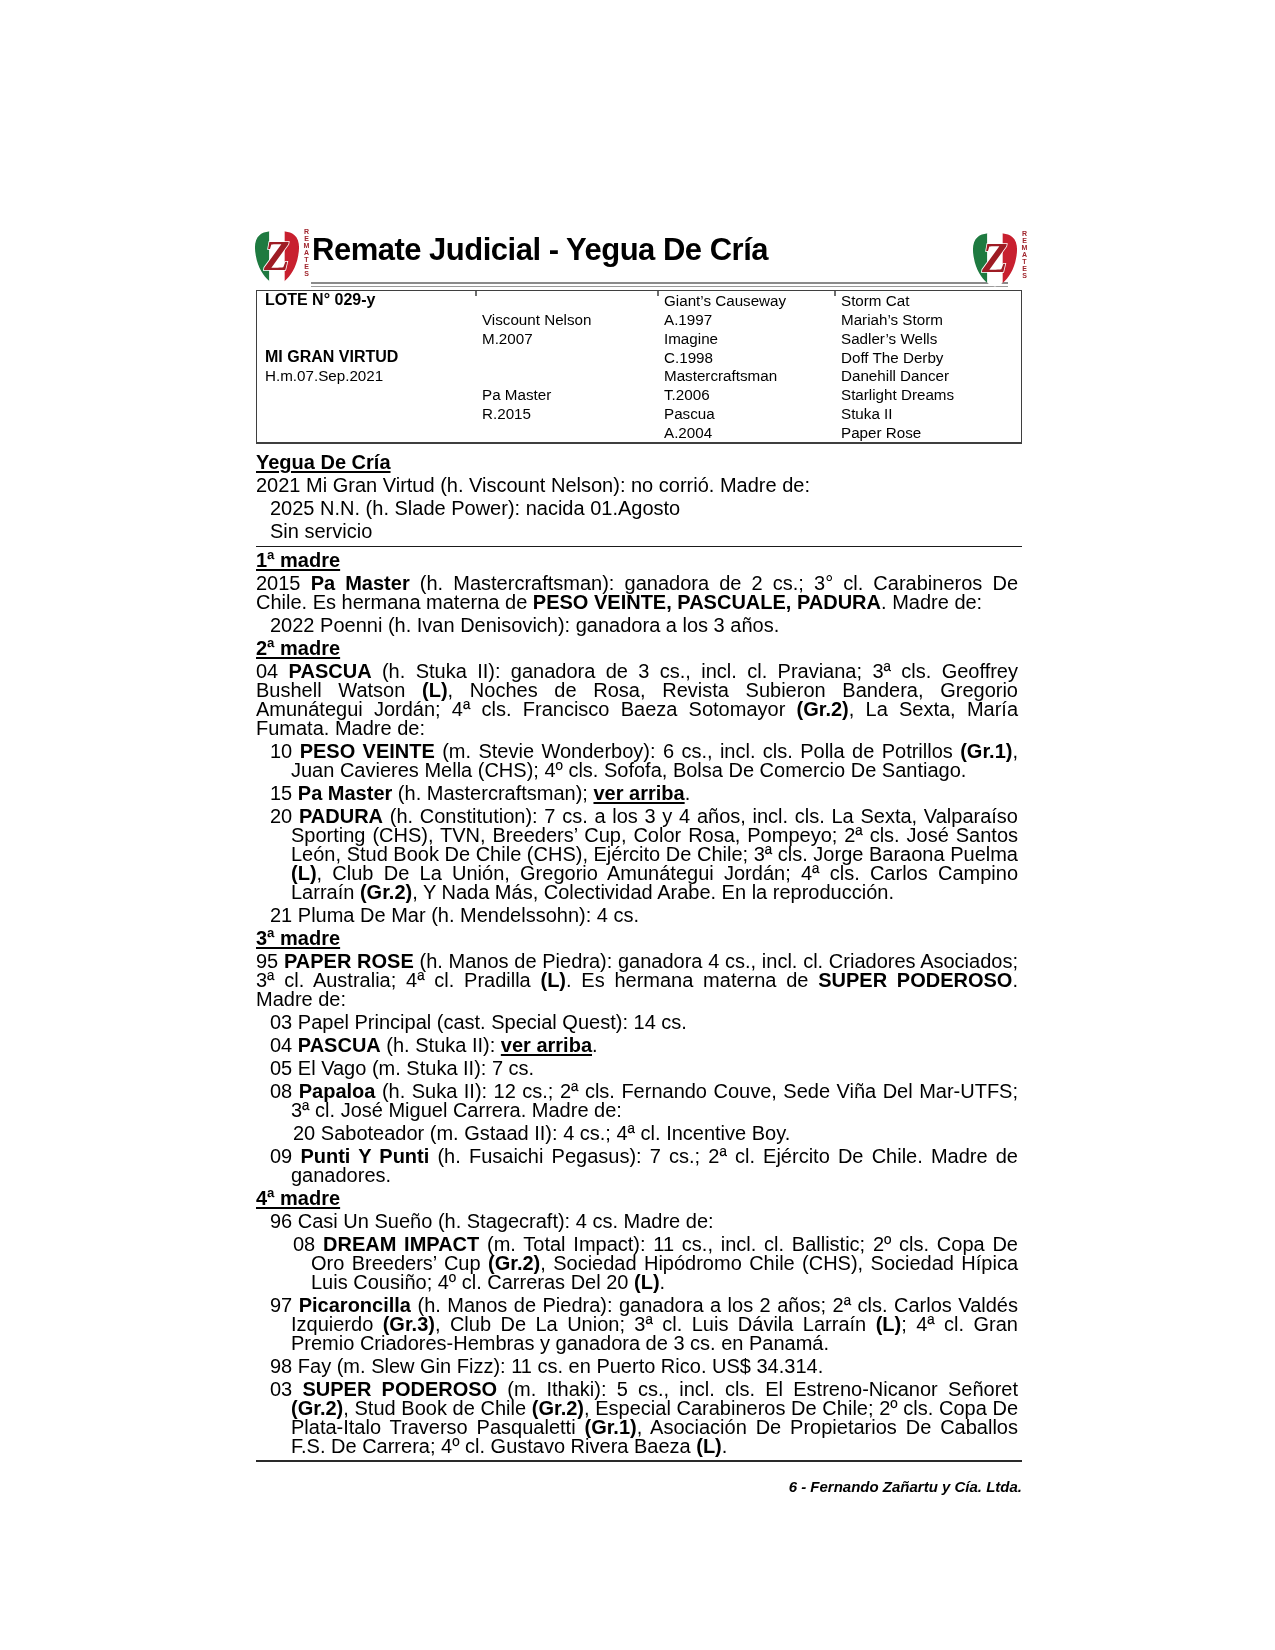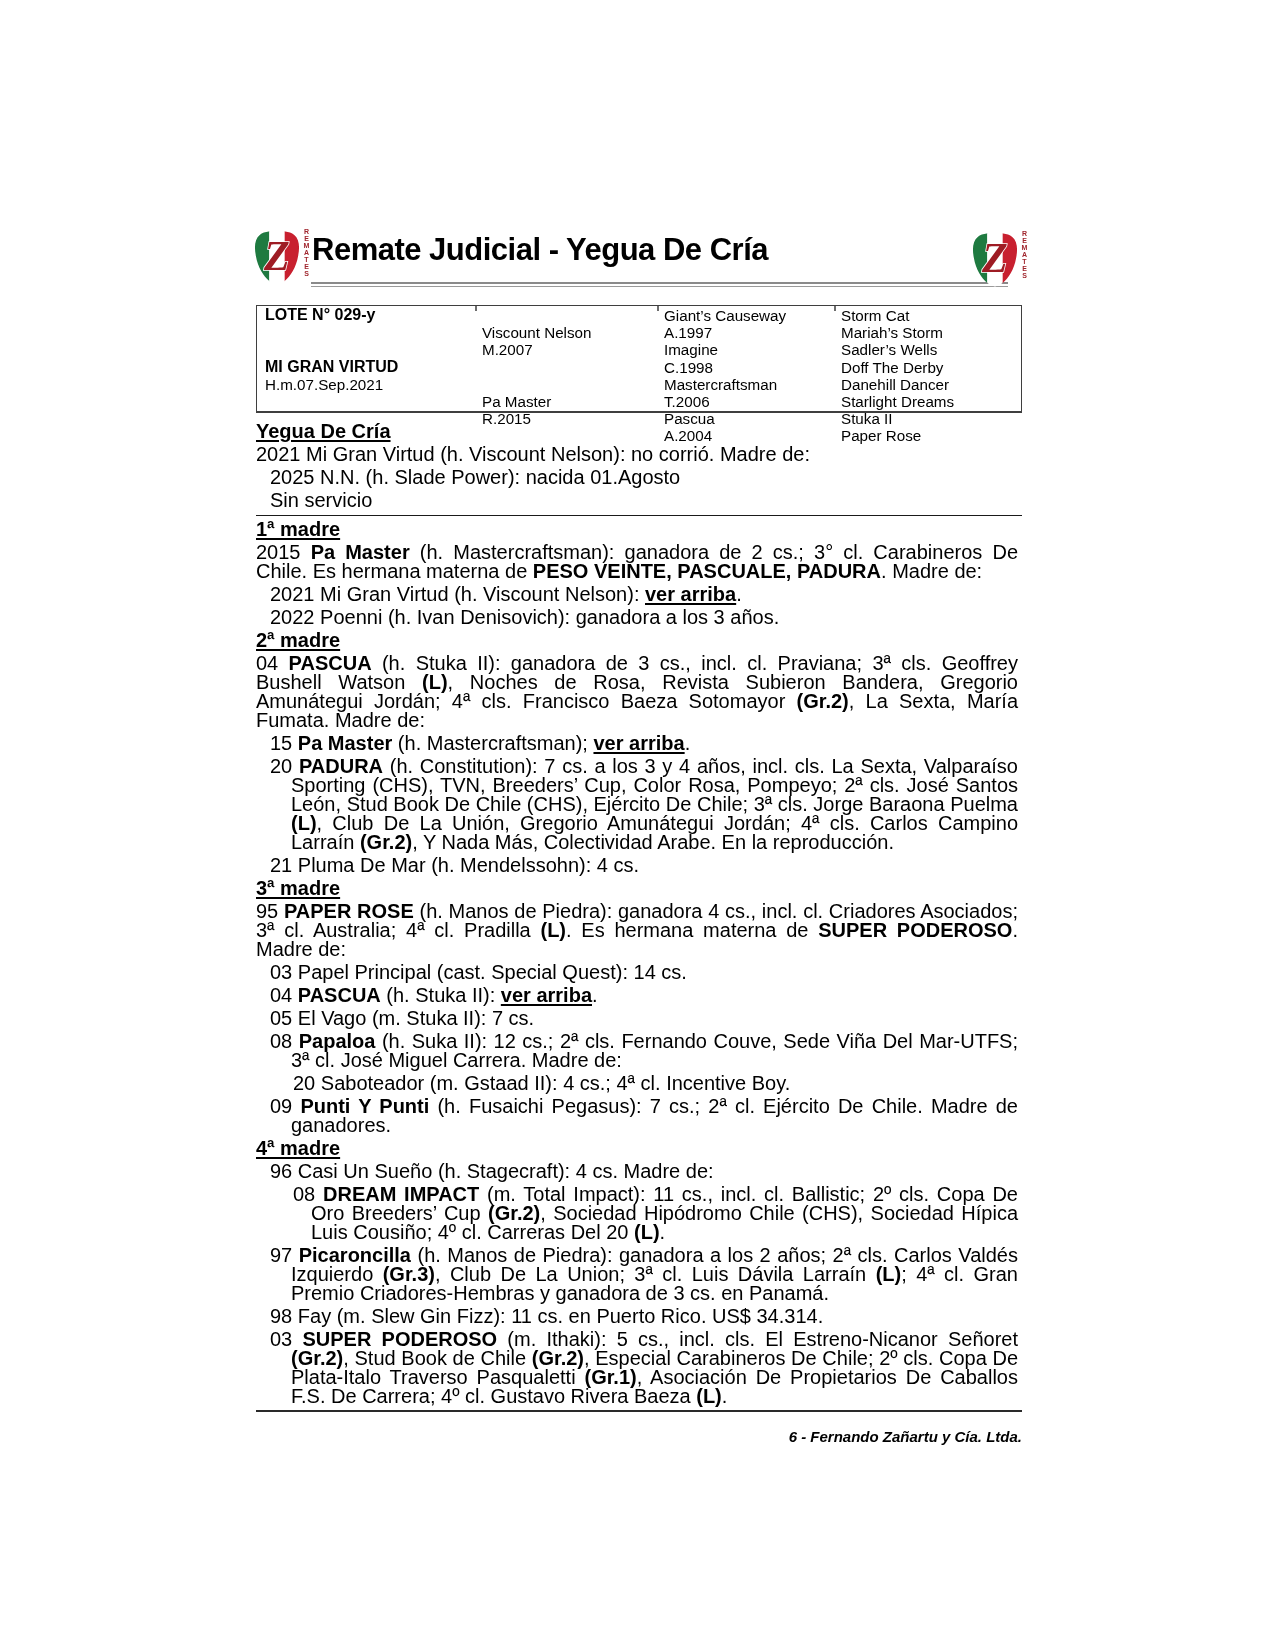--- a/index.html
+++ b/index.html
@@ -13,21 +13,21 @@
   .logo.left{left:-3px;}
   .logo.right{right:-6px;top:0;}
   .vert{writing-mode:vertical-rl;text-orientation:upright;font-size:7px;font-weight:bold;
         color:#a0262e;letter-spacing:0px;line-height:8px;margin-left:1px;margin-top:2px;}
   .title{margin:0 56px;text-align:left;padding-top:4px;font-size:31px;font-weight:bold;
          letter-spacing:-0.5px;white-space:nowrap;}
   .title-rule{position:absolute;left:55px;right:14px;bottom:3px;height:2px;
               border-top:2px solid #8a8a8a;border-bottom:1px solid #9a9a9a;}
 
   
-  .ped{position:relative;margin-top:15px;height:108px;border:1.5px solid #3f3f3f;
+  .ped{position:relative;margin-top:0;height:154px;border:1.5px solid #3f3f3f;
        border-bottom-width:2px;display:grid;box-sizing:border-box;
        grid-template-columns:220px 182px 177px 1fr;
        grid-template-rows:repeat(8,1fr);font-size:15.2px;}
   .ped .tick{position:absolute;top:0;width:1.5px;height:5px;background:#6d6d6d;}
   .tick.t1{left:218px;} .tick.t2{left:400px;} .tick.t3{left:577px;}
   .cell{display:flex;align-items:center;padding-left:5px;white-space:nowrap;overflow:visible;}
   .cell.c1{grid-column:1;padding-left:8px;}
   .cell.c2{grid-column:2;} .cell.c3{grid-column:3;} .cell.c4{grid-column:4;}
   .r1{grid-row:1;} .r2{grid-row:2;} .r3{grid-row:3;} .r4{grid-row:4;}
   .r5{grid-row:5;} .r6{grid-row:6;} .r7{grid-row:7;} .r8{grid-row:8;}
@@ -129,24 +129,24 @@
     </div>
 
     <div class="sections">
         <div class="sec-heading">Yegua De Cría</div>
         <div class="para ind0"><span>2021 Mi Gran Virtud (h. Viscount Nelson): no corrió. Madre de:</span></div>
         <div class="para ind1"><span>2025 N.N. (h. Slade Power): nacida 01.Agosto</span></div>
         <div class="para ind1"><span>Sin servicio</span></div>
         <hr class="sec-rule">
         <div class="sec-heading">1ª madre</div>
         <div class="para ind0"><span>2015 </span><span class="b">Pa Master</span><span> (h. Mastercraftsman): ganadora de 2 cs.; 3° cl. Carabineros De Chile. Es hermana materna de </span><span class="b">PESO VEINTE, PASCUALE, PADURA</span><span>. Madre de:</span></div>
-        <div class="para ind1"><span>2021 Mi Gran Virtud (h. Viscount Nelson): </span><span class="b u">ver arriba</span><span>.</span></div>
         <div class="para ind1"><span>2022 Poenni (h. Ivan Denisovich): ganadora a los 3 años.</span></div>
         <div class="sec-heading">2ª madre</div>
         <div class="para ind0"><span>04 </span><span class="b">PASCUA</span><span> (h. Stuka II): ganadora de 3 cs., incl. cl. Praviana; 3ª cls. Geoffrey Bushell Watson </span><span class="b">(L)</span><span>, Noches de Rosa, Revista Subieron Bandera, Gregorio Amunátegui Jordán; 4ª cls. Francisco Baeza Sotomayor </span><span class="b">(Gr.2)</span><span>, La Sexta, María Fumata. Madre de:</span></div>
+        <div class="para ind1"><span>10 </span><span class="b">PESO VEINTE</span><span> (m. Stevie Wonderboy): 6 cs., incl. cls. Polla de Potrillos </span><span class="b">(Gr.1)</span><span>, Juan Cavieres Mella (CHS); 4º cls. Sofofa, Bolsa De Comercio De Santiago.</span></div>
         <div class="para ind1"><span>15 </span><span class="b">Pa Master</span><span> (h. Mastercraftsman); </span><span class="b u">ver arriba</span><span>.</span></div>
         <div class="para ind1"><span>20 </span><span class="b">PADURA</span><span> (h. Constitution): 7 cs. a los 3 y 4 años, incl. cls. La Sexta, Valparaíso Sporting (CHS), TVN, Breeders’ Cup, Color Rosa, Pompeyo; 2ª cls. José Santos León, Stud Book De Chile (CHS), Ejército De Chile; 3ª cls. Jorge Baraona Puelma </span><span class="b">(L)</span><span>, Club De La Unión, Gregorio Amunátegui Jordán; 4ª cls. Carlos Campino Larraín </span><span class="b">(Gr.2)</span><span>, Y Nada Más, Colectividad Arabe. En la reproducción.</span></div>
         <div class="para ind1"><span>21 Pluma De Mar (h. Mendelssohn): 4 cs.</span></div>
         <div class="sec-heading">3ª madre</div>
         <div class="para ind0"><span>95 </span><span class="b">PAPER ROSE</span><span> (h. Manos de Piedra): ganadora 4 cs., incl. cl. Criadores Asociados; 3ª cl. Australia; 4ª cl. Pradilla </span><span class="b">(L)</span><span>. Es hermana materna de </span><span class="b">SUPER PODEROSO</span><span>. Madre de:</span></div>
         <div class="para ind1"><span>03 Papel Principal (cast. Special Quest): 14 cs.</span></div>
         <div class="para ind1"><span>04 </span><span class="b">PASCUA</span><span> (h. Stuka II): </span><span class="b u">ver arriba</span><span>.</span></div>
         <div class="para ind1"><span>05 El Vago (m. Stuka II): 7 cs.</span></div>
         <div class="para ind1"><span>08 </span><span class="b">Papaloa</span><span> (h. Suka II):  12 cs.; 2ª cls. Fernando Couve, Sede Viña Del Mar-UTFS; 3ª cl. José Miguel Carrera. Madre de:</span></div>
         <div class="para ind2"><span>20 Saboteador (m. Gstaad II): 4 cs.; 4ª cl. Incentive Boy.</span></div>

